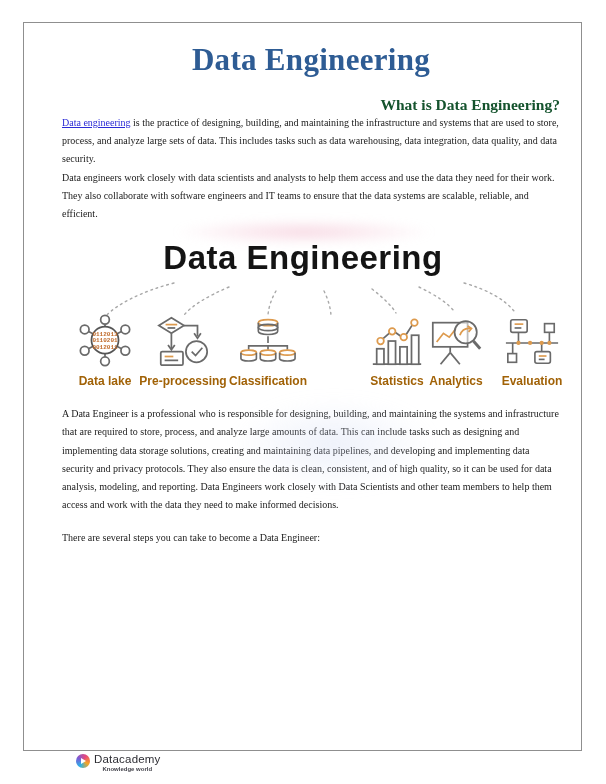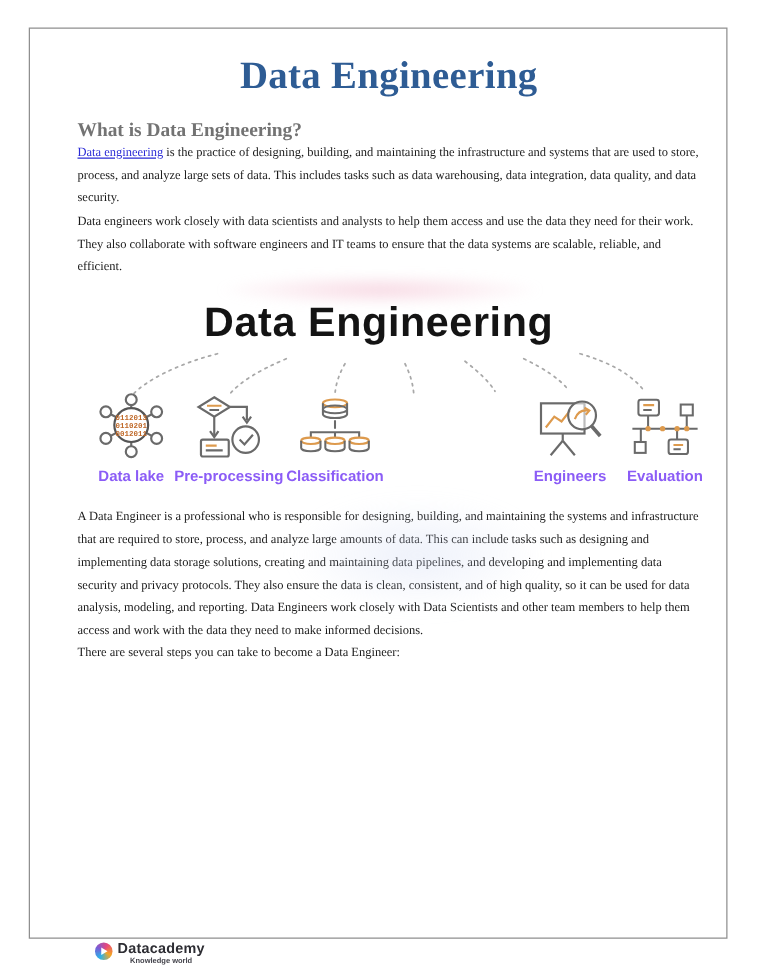--- a/index.html
+++ b/index.html
@@ -11,21 +11,21 @@
     position:absolute;left:23px;top:22px;width:559px;height:729px;
     border:1px solid #8f8f8f;box-sizing:border-box;background:#fff;
   }
   .content{
     position:absolute;left:62px;top:22px;width:498px;
   }
   .doc-title{
     margin:20px 0 0 0;text-align:center;
     color:#2E5C94;font-size:31px;font-weight:bold;letter-spacing:.3px;
   }
-  .h-navy{color:#737373;}
+  .h-navy{color:#14532d;text-align:right;}
   .h-black{color:#161616;}
   .sec-heading{
     font-size:15.5px;font-weight:bold;margin:0;line-height:19px;
   }
   .sec-heading.first{margin-top:17px;}
   p.body-text{
     margin:0;color:#1a1a1a;font-size:10px;line-height:18.2px;
   }
   .para-gap{margin-top:11px;}
   a.doc-link{color:#2B2BD6;text-decoration:underline;}
@@ -55,38 +55,38 @@
     font-size:33px;color:#141414;letter-spacing:.5px;
   }
   .connector-svg{position:absolute;left:0;top:0;z-index:1;}
   .icon-col{
     position:absolute;top:84px;width:104px;text-align:center;z-index:2;
   }
   .icon-col svg{display:block;margin:0 auto;}
   .icon-label{
     display:block;margin-top:3px;
     font-family:"Liberation Sans", sans-serif;font-weight:bold;
-    font-size:12px;color:#8b5cf6;
+    font-size:12px;color:#a16207;
   }
   
   .footer-logo{
     position:absolute;left:76px;top:753px;display:flex;align-items:flex-start;gap:4px;
   }
   .logo-mark{
     width:14px;height:14px;border-radius:50%;margin-top:1px;
     background:conic-gradient(from 210deg,#2bb3e8,#7b5bd6,#e8477b,#f5a623,#2bb3e8);
     position:relative;
   }
   .logo-mark::after{
     content:"";position:absolute;left:5px;top:4px;
     border-left:5px solid #fff;border-top:3px solid transparent;border-bottom:3px solid transparent;
   }
   .logo-text{display:flex;flex-direction:column;align-items:center;}
   .brand-name{
-    font-family:"Liberation Sans", sans-serif;font-size:11.5px;color:#2d2d33;letter-spacing:.2px;font-weight:bold;
+    font-family:"Liberation Sans", sans-serif;font-size:11.5px;color:#2d2d33;letter-spacing:.2px;
   }
   .brand-tagline{
     font-family:"Liberation Sans", sans-serif;font-size:6px;font-weight:bold;color:#44444c;margin-top:1px;
   }
 </style>
 </head>
 <body>
 
 <div class="page-border"></div>
 
@@ -177,36 +177,57 @@
           <ellipse cx="30" cy="41" rx="8" ry="2.6" stroke="#DD9A4D"></ellipse>
           <path d="M22,41 v6 a8,2.6 0 0 0 16,0 v-6"></path>
           <ellipse cx="50" cy="41" rx="8" ry="2.6" stroke="#DD9A4D"></ellipse>
           <path d="M42,41 v6 a8,2.6 0 0 0 16,0 v-6"></path>
         </g>
       </svg>
       <span class="icon-label">Classification</span>
     </div>
 
 
+    <div class="icon-col" style="left:321px">
+      <svg width="58" height="58" viewBox="0 0 60 60">
+        <g stroke="#6a6a6a" stroke-width="1.8" fill="none">
+          <line x1="5" y1="53" x2="55" y2="53"></line>
+          <rect x="9" y="37" width="7.5" height="16" fill="#fff"></rect>
+          <rect x="21" y="29" width="7.5" height="24" fill="#fff"></rect>
+          <rect x="33" y="35" width="7.5" height="18" fill="#fff"></rect>
+          <rect x="45" y="23" width="7.5" height="30" fill="#fff"></rect>
+          <line x1="15" y1="27" x2="23" y2="20"></line>
+            <line x1="28" y1="20" x2="34" y2="24"></line>
+            <line x1="39" y1="23" x2="46" y2="12"></line>
+        </g>
+        <g stroke="#DD9A4D" stroke-width="1.8" fill="#fff">
+          <circle cx="13" cy="29" r="3.4"></circle>
+            <circle cx="25" cy="19" r="3.4"></circle>
+          <circle cx="37" cy="25" r="3.4"></circle>
+            <circle cx="48" cy="10" r="3.4"></circle>
+        </g>
+      </svg>
+      <span class="icon-label">Statistics</span>
+    </div>
 
     <div class="icon-col" style="left:380px">
       <svg width="58" height="58" viewBox="0 0 60 60">
         <g stroke="#6a6a6a" stroke-width="1.8" fill="none">
           <rect x="6" y="10" width="36" height="25" fill="#fff"></rect>
           <polyline points="10,30 17,21 23,25 30,16" stroke="#DD9A4D"></polyline>
           <line x1="24" y1="35" x2="24" y2="41"></line>
           <line x1="24" y1="41" x2="14" y2="53"></line>
             <line x1="24" y1="41" x2="34" y2="53"></line>
           <circle cx="40" cy="20" r="11.5" fill="rgba(255,255,255,0.55)"></circle>
           <line x1="48" y1="29" x2="55" y2="37" stroke-width="3"></line>
           <path d="M34,23 q3,-8 11,-7" stroke="#DD9A4D"></path>
           <polyline points="42,13.5 46,16 43,19.5" stroke="#DD9A4D"></polyline>
         </g>
       </svg>
-      <span class="icon-label">Engineers</span>
+      <span class="icon-label">Analytics</span>
     </div>
 
     <div class="icon-col" style="left:456px">
       <svg width="58" height="58" viewBox="0 0 60 60">
         <g stroke="#6a6a6a" stroke-width="1.7" fill="none">
           <line x1="3" y1="31" x2="57" y2="31"></line>
           <line x1="16" y1="20" x2="16" y2="31"></line>
             <line x1="48" y1="20" x2="48" y2="31"></line>
           <line x1="10" y1="31" x2="10" y2="42"></line>
             <line x1="40" y1="31" x2="40" y2="40"></line>
@@ -225,21 +246,21 @@
           <circle cx="40" cy="31" r="2.2"></circle>
             <circle cx="48" cy="31" r="2.2"></circle>
         </g>
       </svg>
       <span class="icon-label">Evaluation</span>
     </div>
   </div>
 
   <p class="body-text">A Data Engineer is a professional who is responsible for designing, building, and maintaining the systems and infrastructure that are required to store, process, and analyze large amounts of data. This can include tasks such as designing and implementing data storage solutions, creating and maintaining data pipelines, and developing and implementing data security and privacy protocols. They also ensure the data is clean, consistent, and of high quality, so it can be used for data analysis, modeling, and reporting. Data Engineers work closely with Data Scientists and other team members to help them access and work with the data they need to make informed decisions.</p>
 
-  <p class="body-text" style="">There are several steps you can take to become a Data Engineer:</p>
+  <p class="body-text" style="margin-top:15px">There are several steps you can take to become a Data Engineer:</p>
 
 </div>
 
 <div class="footer-logo">
   <div class="logo-mark"></div>
   <div class="logo-text">
     <span class="brand-name">Datacademy</span>
     <span class="brand-tagline">Knowledge world</span>
   </div>
 </div>

